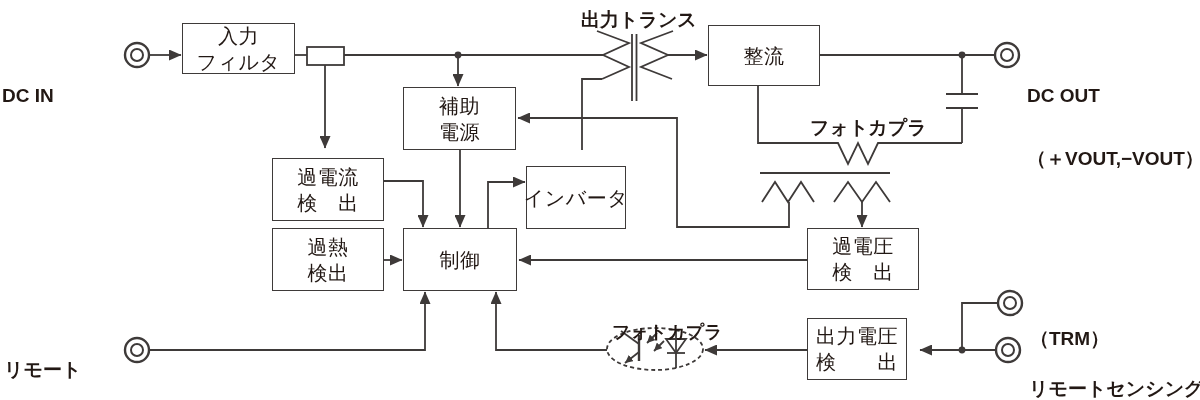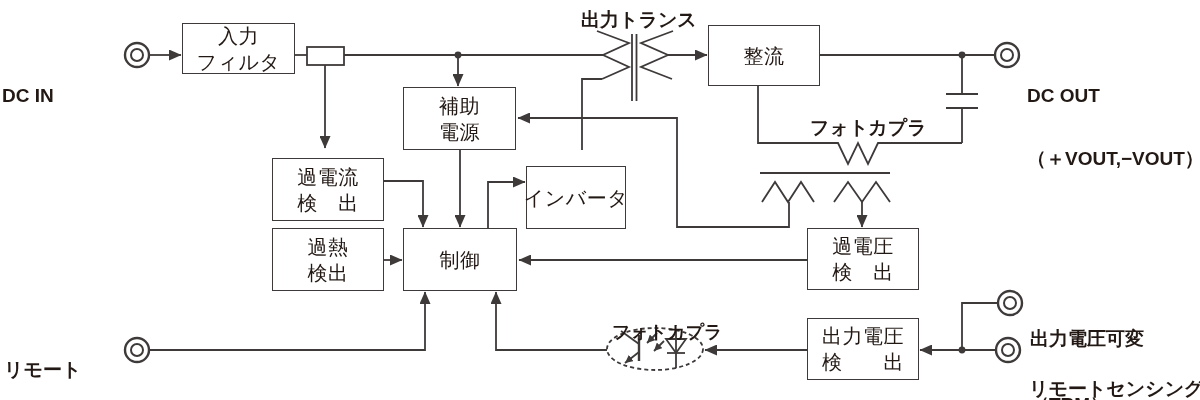--- a/index.html
+++ b/index.html
@@ -145,42 +145,41 @@
 
   <div class="block" style="left:403px;top:228px;width:114px;height:63px">
     <div>制御</div>
   </div>
 
   <div class="block" style="left:807px;top:228px;width:112px;height:62px">
     <div>過電圧</div>
     <div>検　出</div>
   </div>
 
-  <div class="block" style="left:807px;top:318px;width:112px;height:62px">
+  <div class="block" style="left:807px;top:318px;width:100px;height:62px">
     <div>出力電圧</div>
     <div>検　　出</div>
   </div>
 
   <div class="lbl" style="left:2px;top:43px;width:128px;text-align:left">
     <div>DC IN</div>
   </div>
 
   <div class="lbl" style="left:1027px;top:43px">
     <div>DC OUT</div>
     <div>（＋VOUT,−VOUT）</div>
   </div>
 
   <div class="lbl tall" style="left:4px;top:315px">
     <div>リモート</div>
     
     
   </div>
 
   <div class="lbl tall" style="left:1030px;top:284px">
-    <div>出力電圧可変</div>
     <div>（TRM）</div>
   </div>
 
   <div class="lbl tall" style="left:1029px;top:334px">
     <div>リモートセンシング</div>
     
   </div>
 
   <div class="lbl" style="left:581px;top:9px">出力トランス</div>
   <div class="lbl" style="left:810px;top:117px">フォトカプラ</div>

